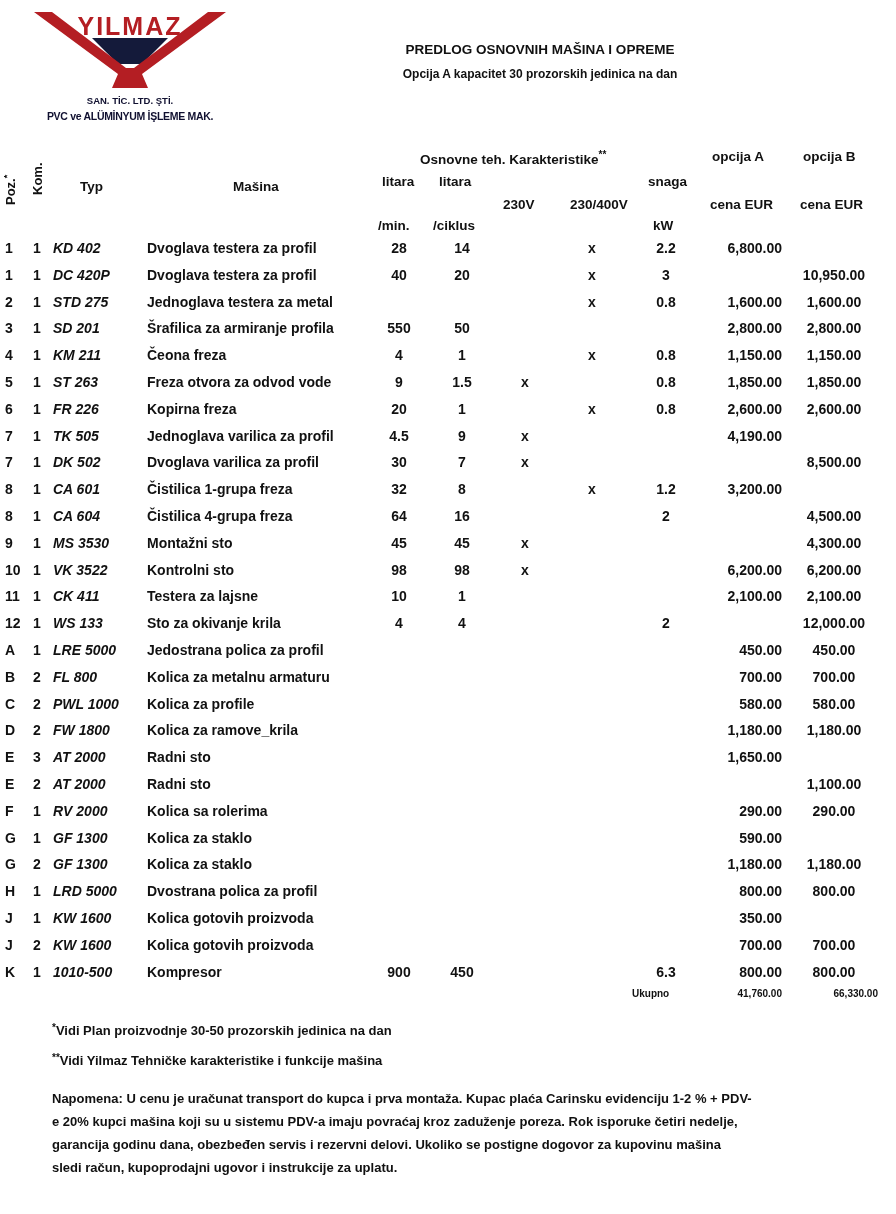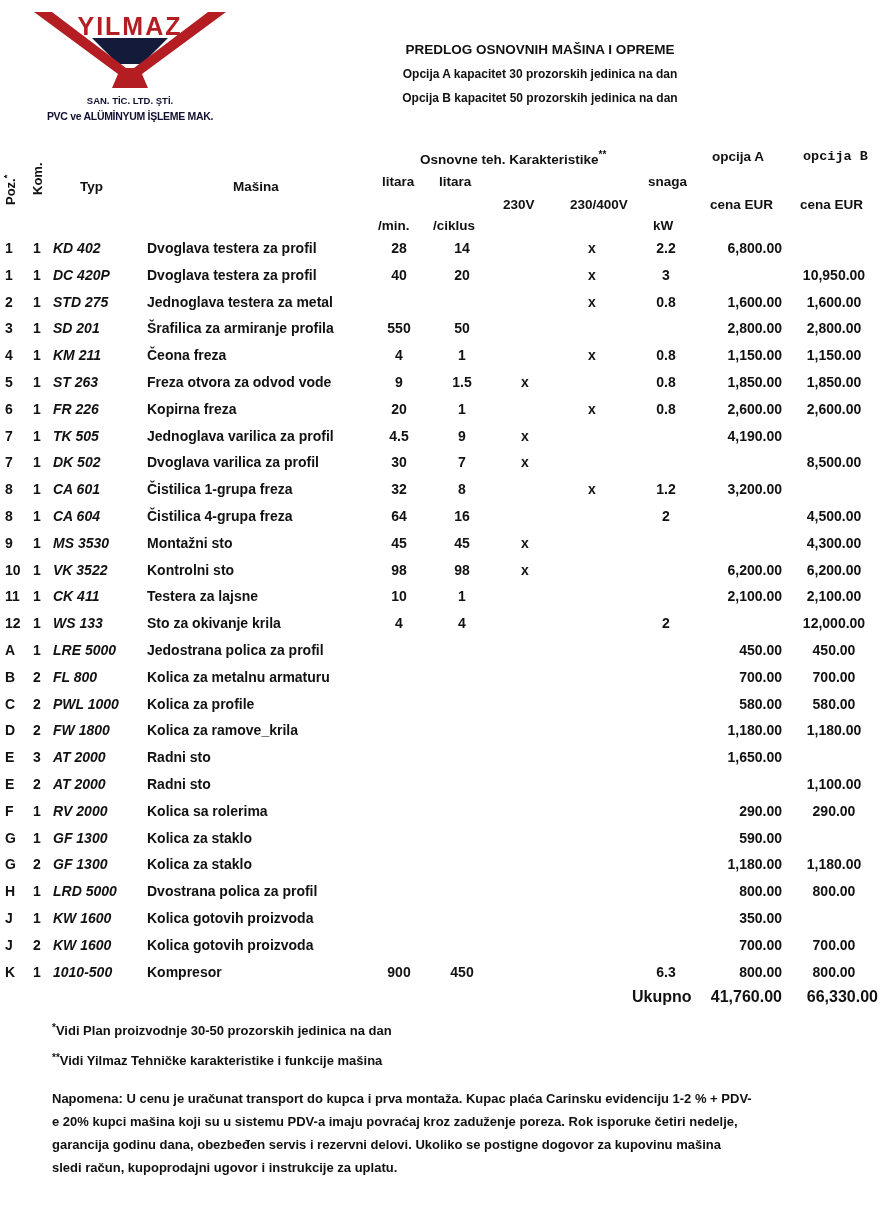--- a/index.html
+++ b/index.html
@@ -29,21 +29,21 @@
   .c-typ  { left: 53px; font-style: italic; }
   .c-mas  { left: 147px; }
   .c-lmin { left: 378px; width: 42px; text-align: center; }
   .c-lcik { left: 440px; width: 44px; text-align: center; }
   .c-230  { left: 510px; width: 30px; text-align: center; }
   .c-400  { left: 577px; width: 30px; text-align: center; }
   .c-kw   { left: 646px; width: 40px; text-align: center; }
   .c-a    { left: 700px; width: 82px; text-align: right; }
   .c-b    { left: 790px; width: 88px; text-align: center; }
 
-  .total { position: absolute; top: 988px; font-size: 16px; white-space: nowrap; }
+  .total { position: absolute; top: 988px; font-size: 10px; white-space: nowrap; }
 
   .footnotes { position: absolute; left: 52px; top: 1014px; font-size: 13px; line-height: 27px; }
   .footnotes sup { font-size: 10px; vertical-align: 4px; }
   .note { position: absolute; left: 52px; top: 1087px; width: 700px; font-size: 13px; line-height: 23px; }
 </style>
 </head>
 <body>
 
 <div class="logo">
   <svg width="200" height="88" viewBox="0 0 200 88">
@@ -53,21 +53,20 @@
     <polygon points="4,6 22,6 96,62 104,62 178,6 196,6 112,68 118,82 82,82 88,68" fill="#b41e23"></polygon>
     <text x="100" y="29" text-anchor="middle" font-family="Liberation Sans, sans-serif" font-weight="bold" font-size="25" fill="#b41e23" letter-spacing="2">YILMAZ</text>
   </svg>
   <div class="logo-sub1">PVC ve ALÜMİNYUM İŞLEME MAK.</div>
   <div class="logo-sub2">SAN. TİC. LTD. ŞTİ.</div>
 </div>
 
 <div class="title-block">
   <div class="title-line main">PREDLOG OSNOVNIH MAŠINA I OPREME</div>
   <div class="title-line">Opcija A kapacitet 30 prozorskih jedinica na dan</div>
-  <div class="title-line">Opcija B kapacitet 50 prozorskih jedinica na dan</div>
 </div>
 
 <div>
   <div class="vert" style="left:2px; top:205px;">
     <span>Poz.</span><sup style="font-size:9px;">*</sup>
   </div>
   <div class="vert" style="left:30px; top:195px;">Kom.</div>
   <div class="hdr" style="left:80px; top:179px;">Typ</div>
   <div class="hdr" style="left:233px; top:179px;">Mašina</div>
 
@@ -76,21 +75,21 @@
   </div>
   <div class="hdr" style="left:382px; top:174px;">litara</div>
   <div class="hdr" style="left:439px; top:174px;">litara</div>
   <div class="hdr" style="left:378px; top:218px;">/min.</div>
   <div class="hdr" style="left:433px; top:218px;">/ciklus</div>
   <div class="hdr" style="left:503px; top:197px;">230V</div>
   <div class="hdr" style="left:570px; top:197px;">230/400V</div>
   <div class="hdr" style="left:648px; top:174px;">snaga</div>
   <div class="hdr" style="left:653px; top:218px;">kW</div>
   <div class="hdr" style="left:712px; top:149px;">opcija A</div>
-  <div class="hdr" style="left:803px; top:149px;font-family:Liberation Mono, monospace;">opcija B</div>
+  <div class="hdr" style="left:803px; top:149px;">opcija B</div>
   <div class="hdr" style="left:710px; top:197px;">cena EUR</div>
   <div class="hdr" style="left:800px; top:197px;">cena EUR</div>
 </div>
 
 <div class="table-rows" id="rows">
     <div class="row">
       <span class="c-poz">1</span>
       <span class="c-kom">1</span>
       <span class="c-typ">KD 402</span>
       <span class="c-mas">Dvoglava testera za profil</span>

